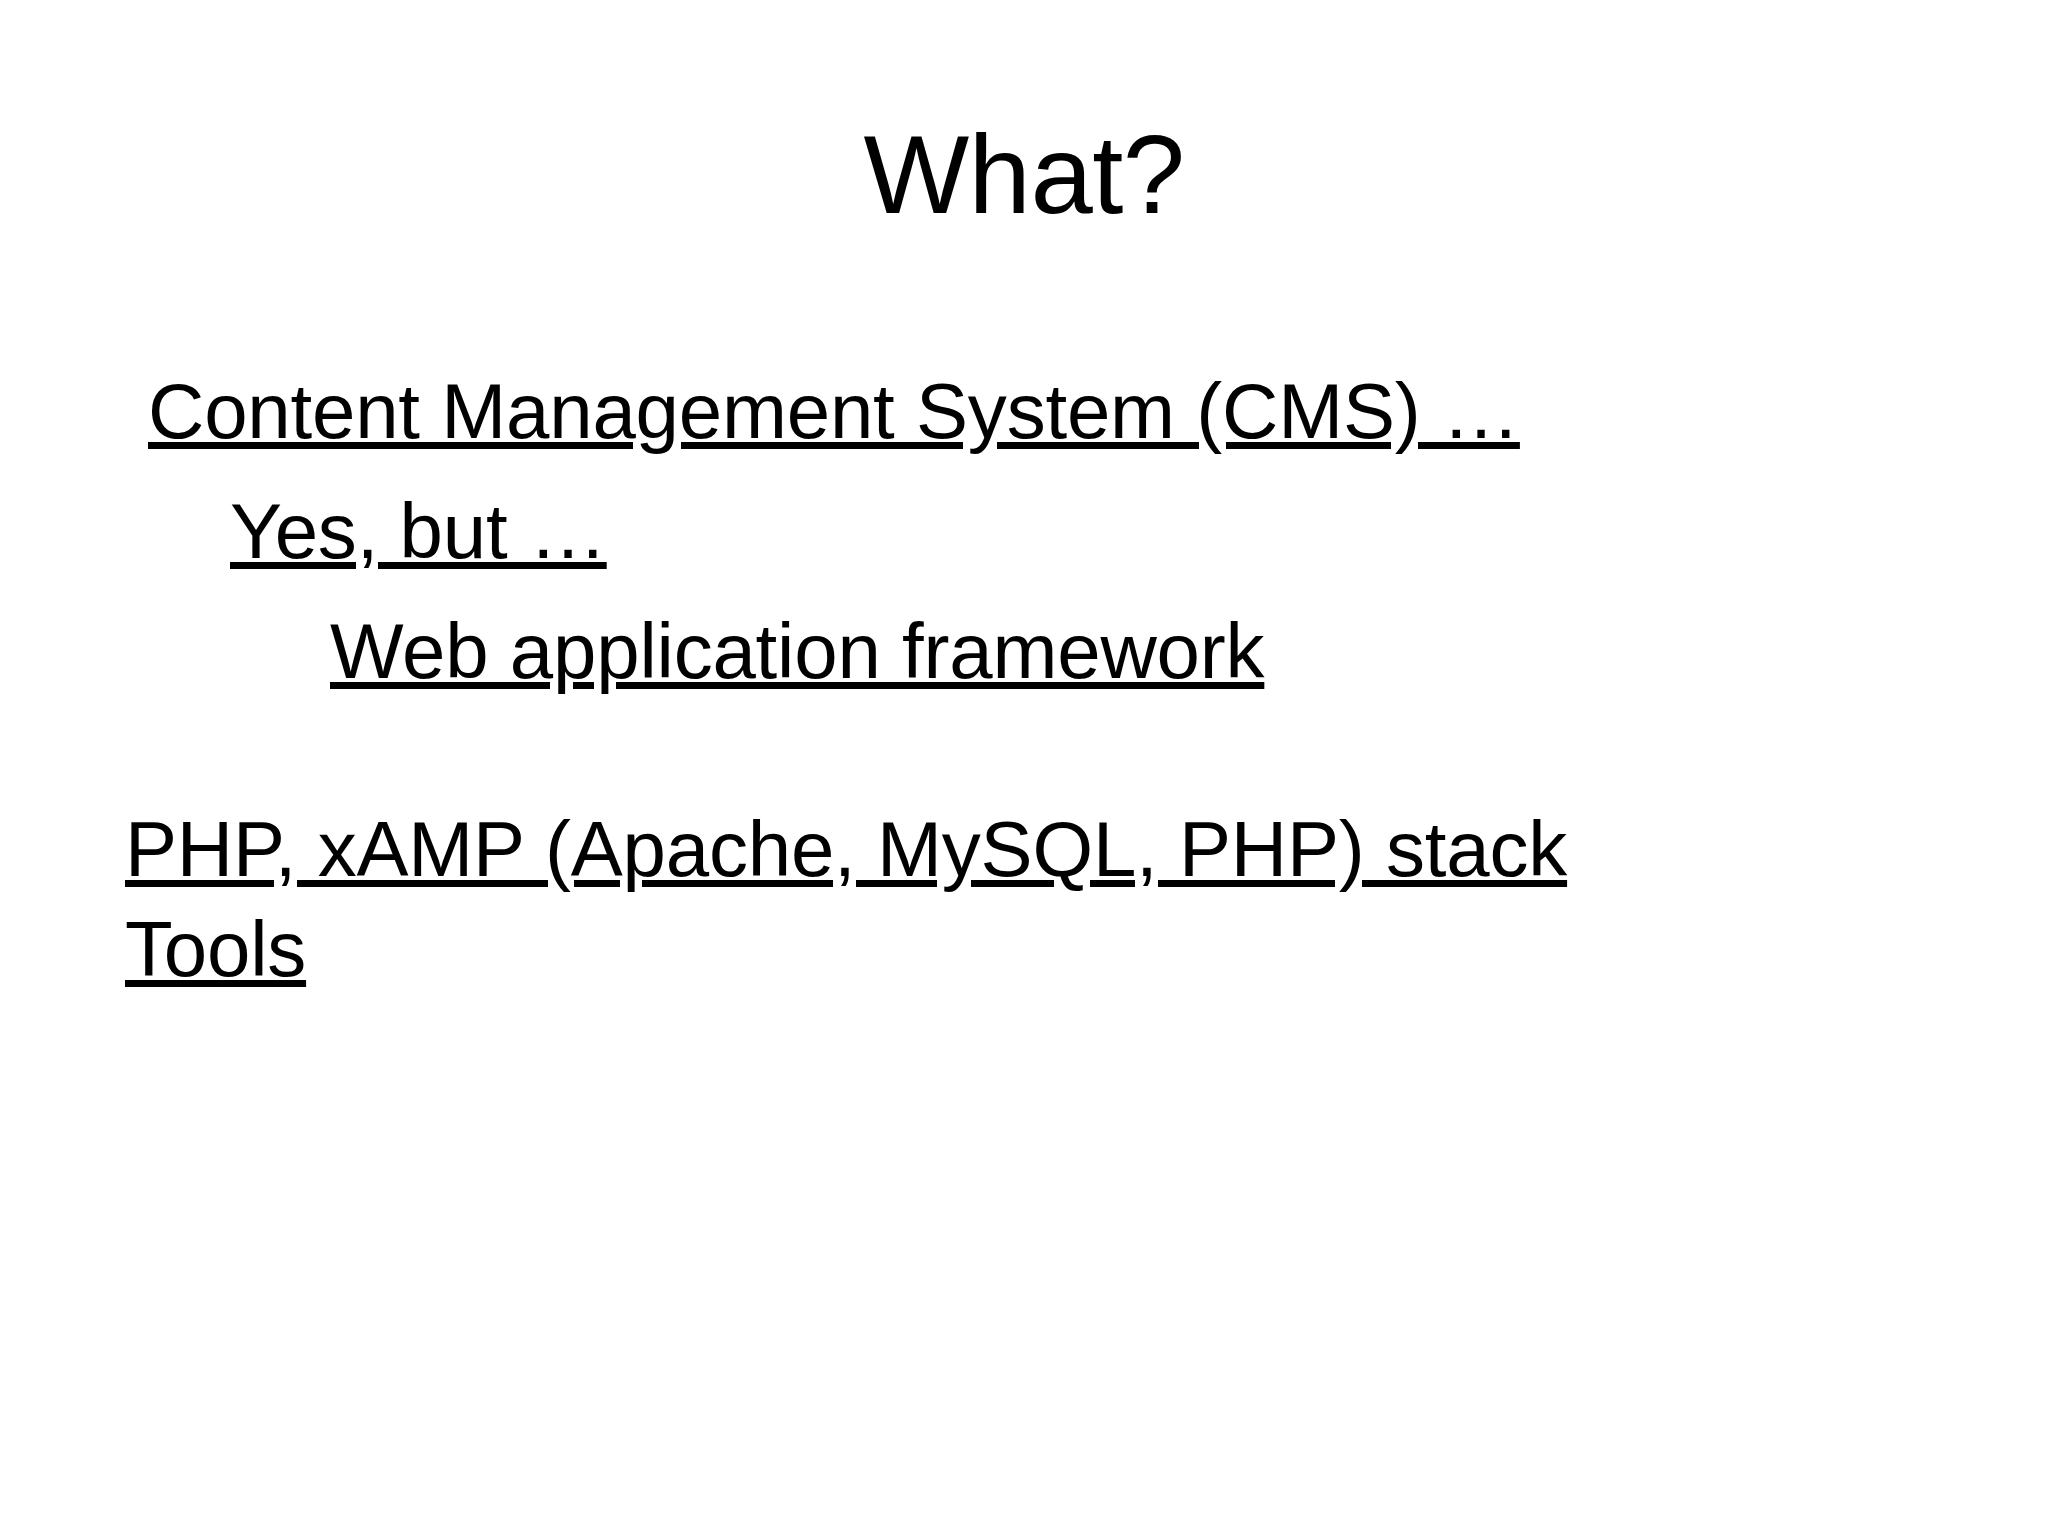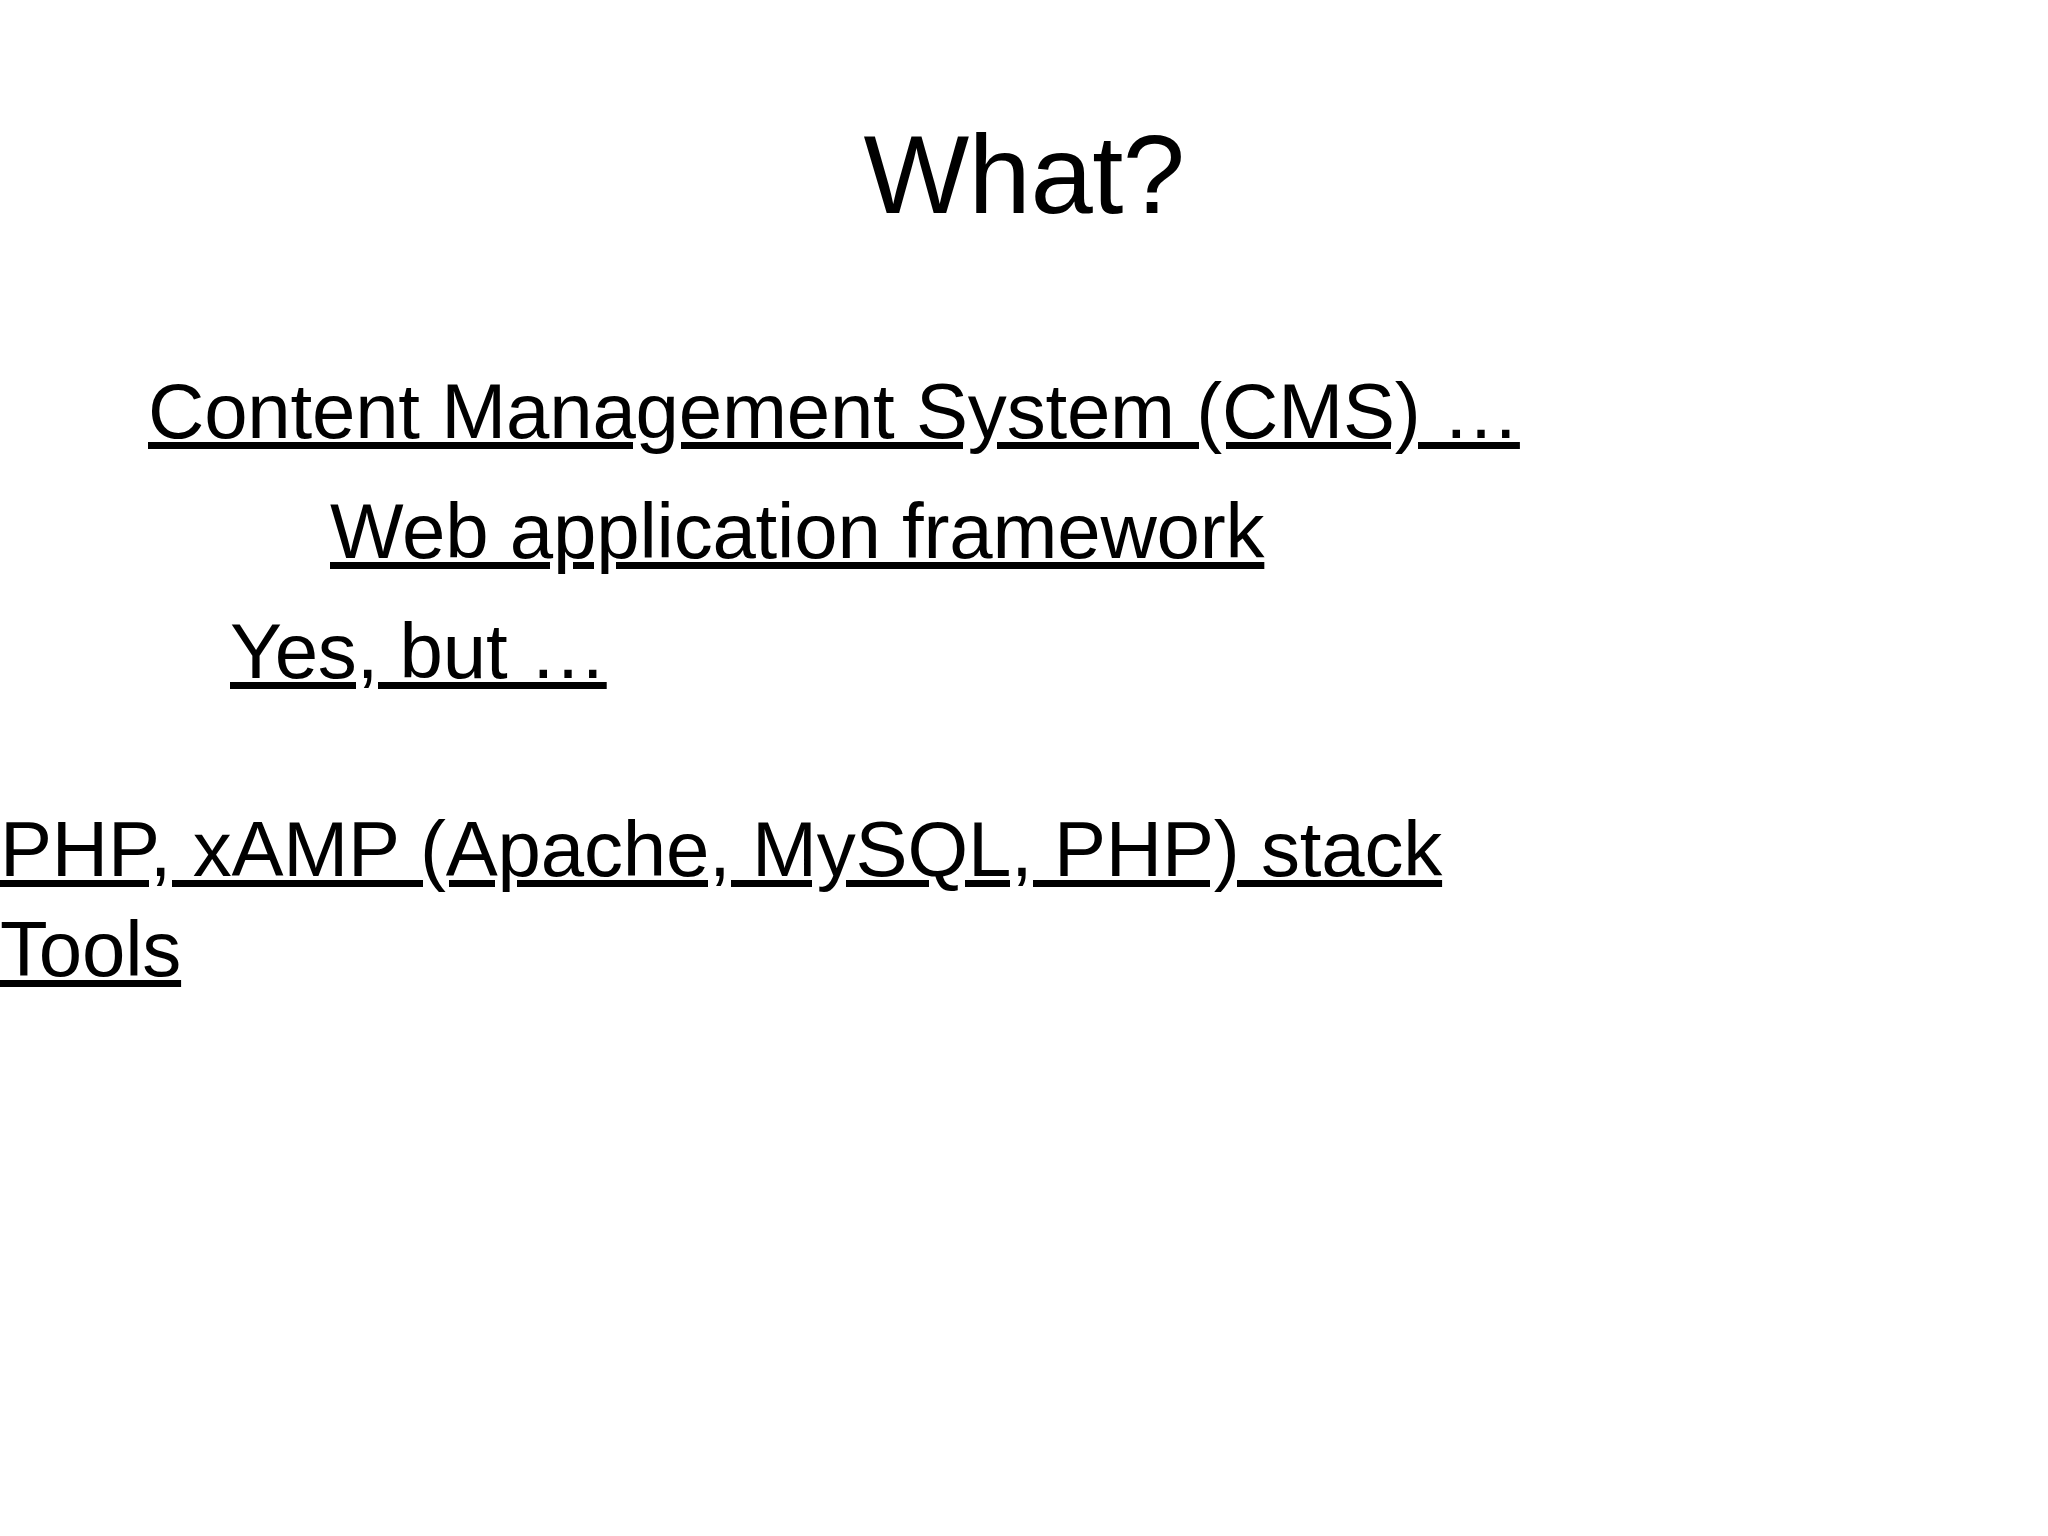--- a/index.html
+++ b/index.html
@@ -52,21 +52,21 @@
   .body-line {
     font-size: 78px;
     line-height: 1.0;
     font-weight: 400;
     color: #000000;
     white-space: pre;
     letter-spacing: -0.2px;
   }
 
   
-  .lvl-0 { }
+  .lvl-0 { margin-left: 125px; }
   .lvl-1 { margin-left: 148px; }
   .lvl-2 { margin-left: 230px; }
   .lvl-3 { margin-left: 330px; }
 
   
   .gap-lg { margin-top: 42px; }
   .gap-sm { margin-top: 22px; }
   .gap-none { margin-top: 0; }
 
   
@@ -78,23 +78,23 @@
 <body>
 
 <div class="slide">
 
   <div class="slide-title">What?</div>
 
   <div class="body-block">
 
     <div class="body-line lvl-1 gap-none">Content Management System (CMS) …</div>
 
+    <div class="body-line lvl-2 gap-lg">Yes, but …</div>
+
     <div class="body-line lvl-3 gap-lg">Web application framework</div>
-
-    <div class="body-line lvl-2 gap-lg">Yes, but …</div>
 
     <div class="spacer-line"></div>
 
     <div class="body-line lvl-0 gap-lg">PHP, xAMP (Apache, MySQL, PHP) stack</div>
 
     <div class="body-line lvl-0 gap-sm">Tools</div>
 
   </div>
 
 </div>

